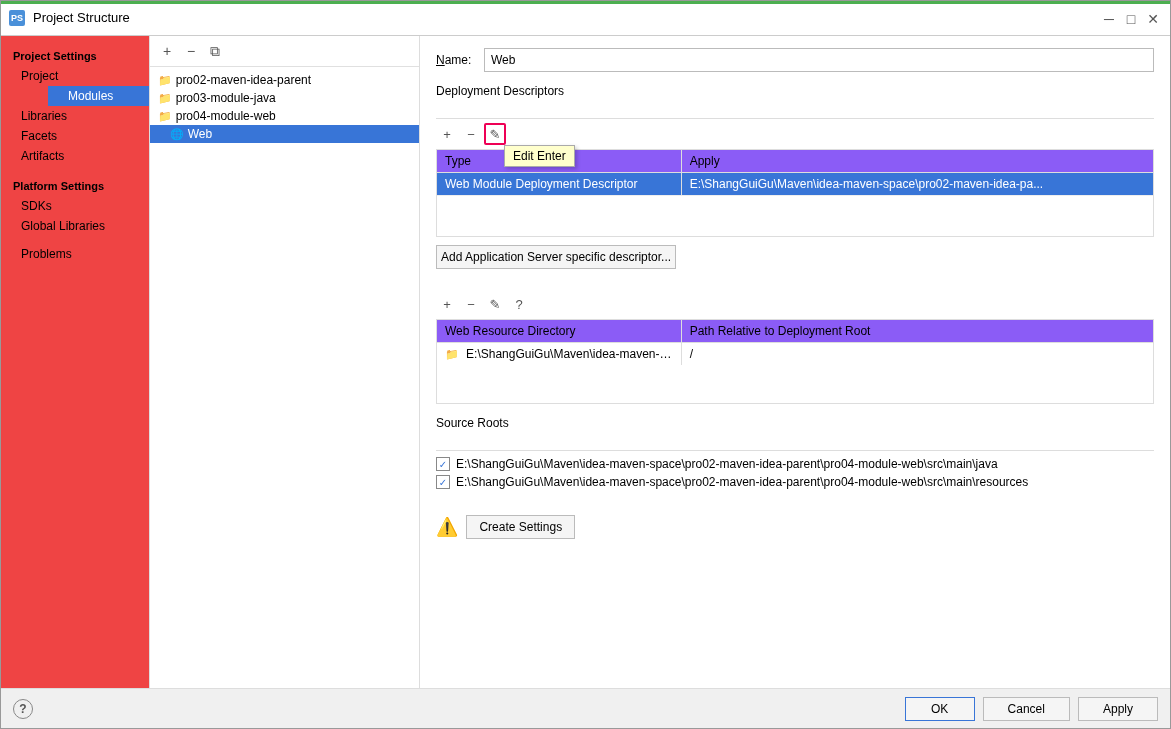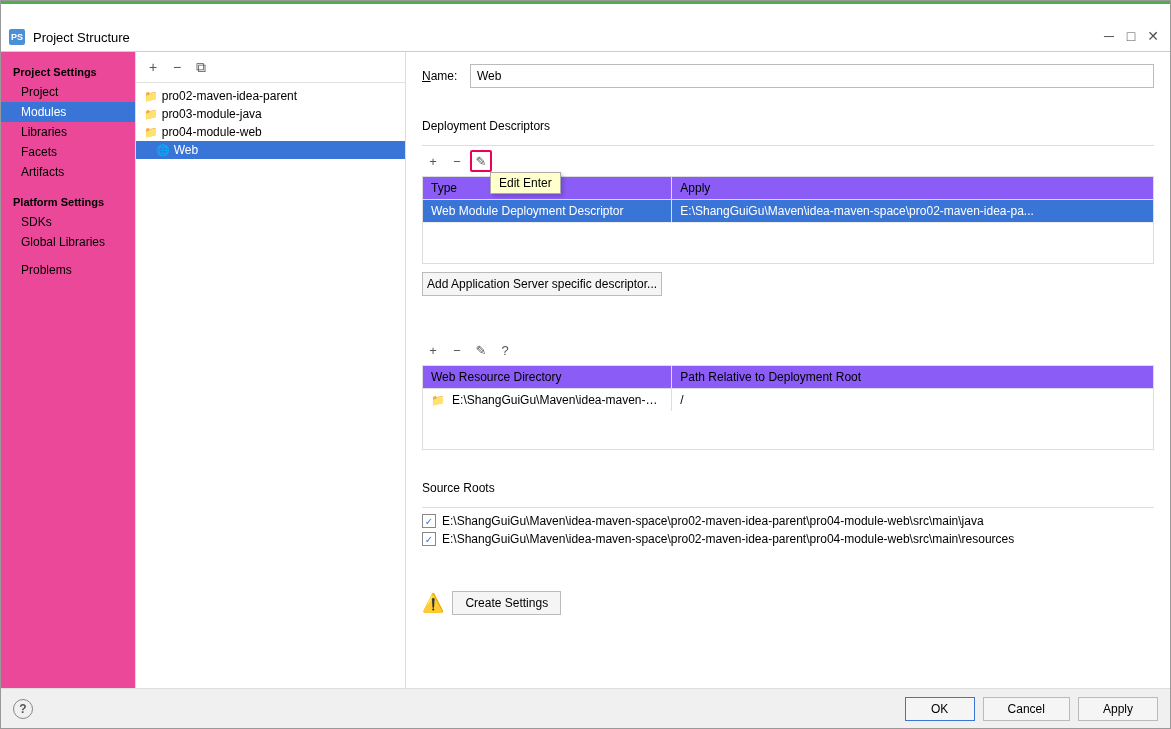--- a/index.html
+++ b/index.html
@@ -1,53 +1,53 @@
 <!DOCTYPE html>
 <html><head>
   <meta charset="utf-8">
   <style>
     * { box-sizing: border-box; margin: 0; padding: 0; }
     body { font-family: 'Segoe UI', Arial, sans-serif; font-size: 12px; background: #f0f0f0; color: #000; }
 
     .window { width: 1171px; height: 729px; background: #f0f0f0; border: 1px solid #999; display: flex; flex-direction: column; }
 
-    .title-bar { background: #fff; border-bottom: 1px solid #ccc; display: flex; align-items: flex-end; padding: 6px 8px; gap: 8px; height: 48px; }
+    .title-bar { background: #fff; border-bottom: 1px solid #ccc; display: flex; align-items: flex-start; padding: 6px 8px; gap: 8px; height: 32px; }
     .title-bar-icon { width: 16px; height: 16px; background: #4a90d9; border-radius: 2px; display: flex; align-items: center; justify-content: center; color: white; font-size: 9px; font-weight: bold; }
     .title-bar-text { font-size: 13px; color: #000; flex: 1; }
     .title-bar-controls { display: flex; gap: 4px; }
     .title-btn { width: 18px; height: 18px; border: none; background: none; cursor: pointer; font-size: 14px; color: #555; display: flex; align-items: center; justify-content: center; }
 
     .main-content { display: flex; flex: 1; overflow: hidden; }
 
     
-    .sidebar { width: 135px; background: #ec4899; border-right: 1px solid #ddd; display: flex; flex-direction: column; padding: 8px 0; }
+    .sidebar { width: 149px; background: #ef4444; border-right: 1px solid #ddd; display: flex; flex-direction: column; padding: 8px 0; }
     .sidebar-section-title { font-size: 11px; font-weight: bold; color: #000; padding: 6px 12px 4px 12px; }
     .sidebar-item { padding: 3px 12px 3px 20px; cursor: pointer; font-size: 12px; color: #000; }
-    .sidebar-item.active { background: #3875d7; color: white; }
+    .sidebar-item.active { background: #3875d7; color: white; margin-left: 47px; }
     .sidebar-divider { height: 8px; }
 
     
     .module-panel { width: 270px; background: #fff; border-right: 1px solid #ddd; display: flex; flex-direction: column; }
     .module-toolbar { display: flex; align-items: center; padding: 4px 6px; gap: 2px; border-bottom: 1px solid #e0e0e0; }
     .tool-btn { width: 22px; height: 22px; border: 1px solid transparent; background: none; cursor: pointer; display: flex; align-items: center; justify-content: center; font-size: 14px; color: #555; border-radius: 2px; }
     .module-tree { flex: 1; overflow-y: auto; padding: 4px 0; }
     .tree-item { display: flex; align-items: center; padding: 2px 8px; cursor: pointer; gap: 4px; font-size: 12px; }
     .tree-item.selected { background: #3875d7; color: white; }
     .tree-indent { padding-left: 20px; }
     .tree-icon { font-size: 11px; }
 
     
-    .content-panel { flex: 1; background: #fff; padding: 12px 16px; overflow-y: auto; display: flex; flex-direction: column; gap: 31px; }
+    .content-panel { flex: 1; background: #fff; padding: 12px 16px; overflow-y: auto; display: flex; flex-direction: column; gap: 12px; }
 
     .name-row { display: flex; align-items: center; gap: 8px; }
     .name-label { font-size: 12px; color: #000; min-width: 40px; }
     .name-label span { text-decoration: underline; }
     .name-input { flex: 1; height: 24px; border: 1px solid #bbb; padding: 2px 6px; font-size: 12px; }
 
-    .section-title { font-size: 12px; font-weight: normal; color: #000; border-bottom: 1px solid #ddd; padding-bottom: 12px; }
+    .section-title { font-size: 12px; font-weight: normal; color: #000; border-bottom: 1px solid #ddd; padding-bottom: 20px; }
 
     .section-toolbar { display: flex; align-items: center; gap: 2px; padding: 4px 0; }
     .icon-btn { width: 22px; height: 22px; border: 1px solid transparent; background: none; cursor: pointer; display: flex; align-items: center; justify-content: center; font-size: 13px; color: #555; border-radius: 2px; position: relative; }
     .icon-btn.highlighted { border: 2px solid #e05; background: #fff; }
 
     .table-wrapper { border: 1px solid #ddd; }
     .table-header { display: flex; background: #8b5cf6; border-bottom: 1px solid #ddd; }
     .table-header-cell { padding: 4px 8px; font-size: 12px; font-weight: normal; color: #000; flex: 1; border-right: 1px solid #ddd; }
     .table-header-cell:last-child { border-right: none; flex: 2; }
     .table-row { display: flex; align-items: center; border-bottom: 1px solid #eee; }

